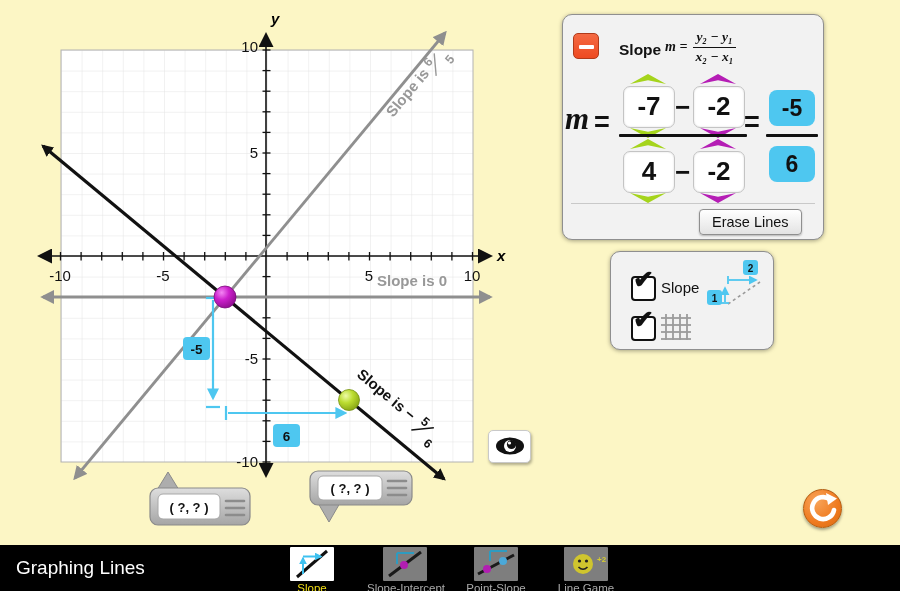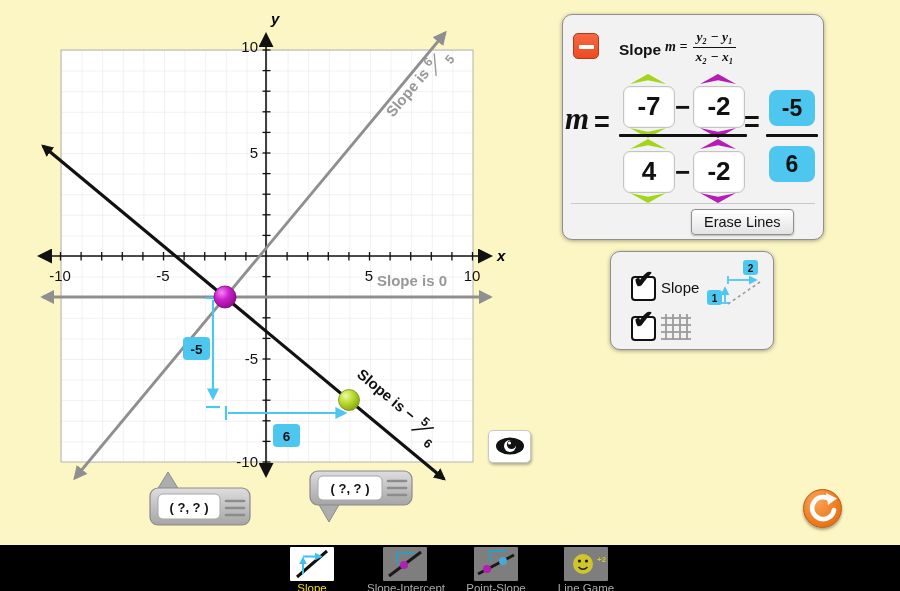--- a/index.html
+++ b/index.html
@@ -274,21 +274,21 @@
     <div class="vbox" style="left:130px;top:136px;">-2</div>
     <div class="spin down green" style="left:67px;top:178px;"></div>
     <div class="spin down magenta" style="left:137px;top:178px;"></div>
 
     <span class="eqsign" style="left:181px;top:92px;">=</span>
     <div class="rbox" style="left:206px;top:75px;">-5</div>
     <div class="frac-bar" style="left:203px;top:119px;width:52px;"></div>
     <div class="rbox" style="left:206px;top:131px;">6</div>
 
     <div class="eq-sep"></div>
-    <button class="pbtn" style="left:128px;">Erase Lines</button>
+    <button class="pbtn" style="left:136px;">Erase Lines</button>
   </div>
 
   <div id="opt-panel" class="panel">
     <div class="cbox" style="left:20px;top:24px;">
       <span class="check">✔</span>
     </div>
     <span class="opt-label" style="left:50px;top:27px;">Slope</span>
 
     <svg width="60" height="52" viewBox="0 0 60 52" style="position:absolute;left:96px;top:6px;">
       <defs>
@@ -327,20 +327,21 @@
   </div>
 
   <button id="reset-btn">
     <svg width="37" height="37" viewBox="0 0 37 37">
       <path d="M 26 9.5 A 11 11 0 1 0 30 20" fill="none" stroke="#fff" stroke-width="4.6" stroke-linecap="round"></path>
       <polygon points="22,3 33,8.5 24,15" fill="#fff"></polygon>
     </svg>
   </button>
 
   <div id="navbar">
+    <span id="nav-title">Graphing Lines</span>
 
     <div class="screen-item" style="left:284px;width:56px;">
       <div class="thumb sel">
         <svg width="44" height="34" viewBox="0 0 44 34">
           <defs>
               <marker id="mCyanN" viewBox="0 0 10 10" refX="8" refY="5" markerWidth="8" markerHeight="8" markerUnits="userSpaceOnUse" orient="auto">
                 <path d="M0,0 L10,5 L0,10 z" fill="#3FC1F0"></path>
               </marker>
             </defs>
           <line x1="7" y1="30" x2="37" y2="4" stroke="#111" stroke-width="3"></line>

